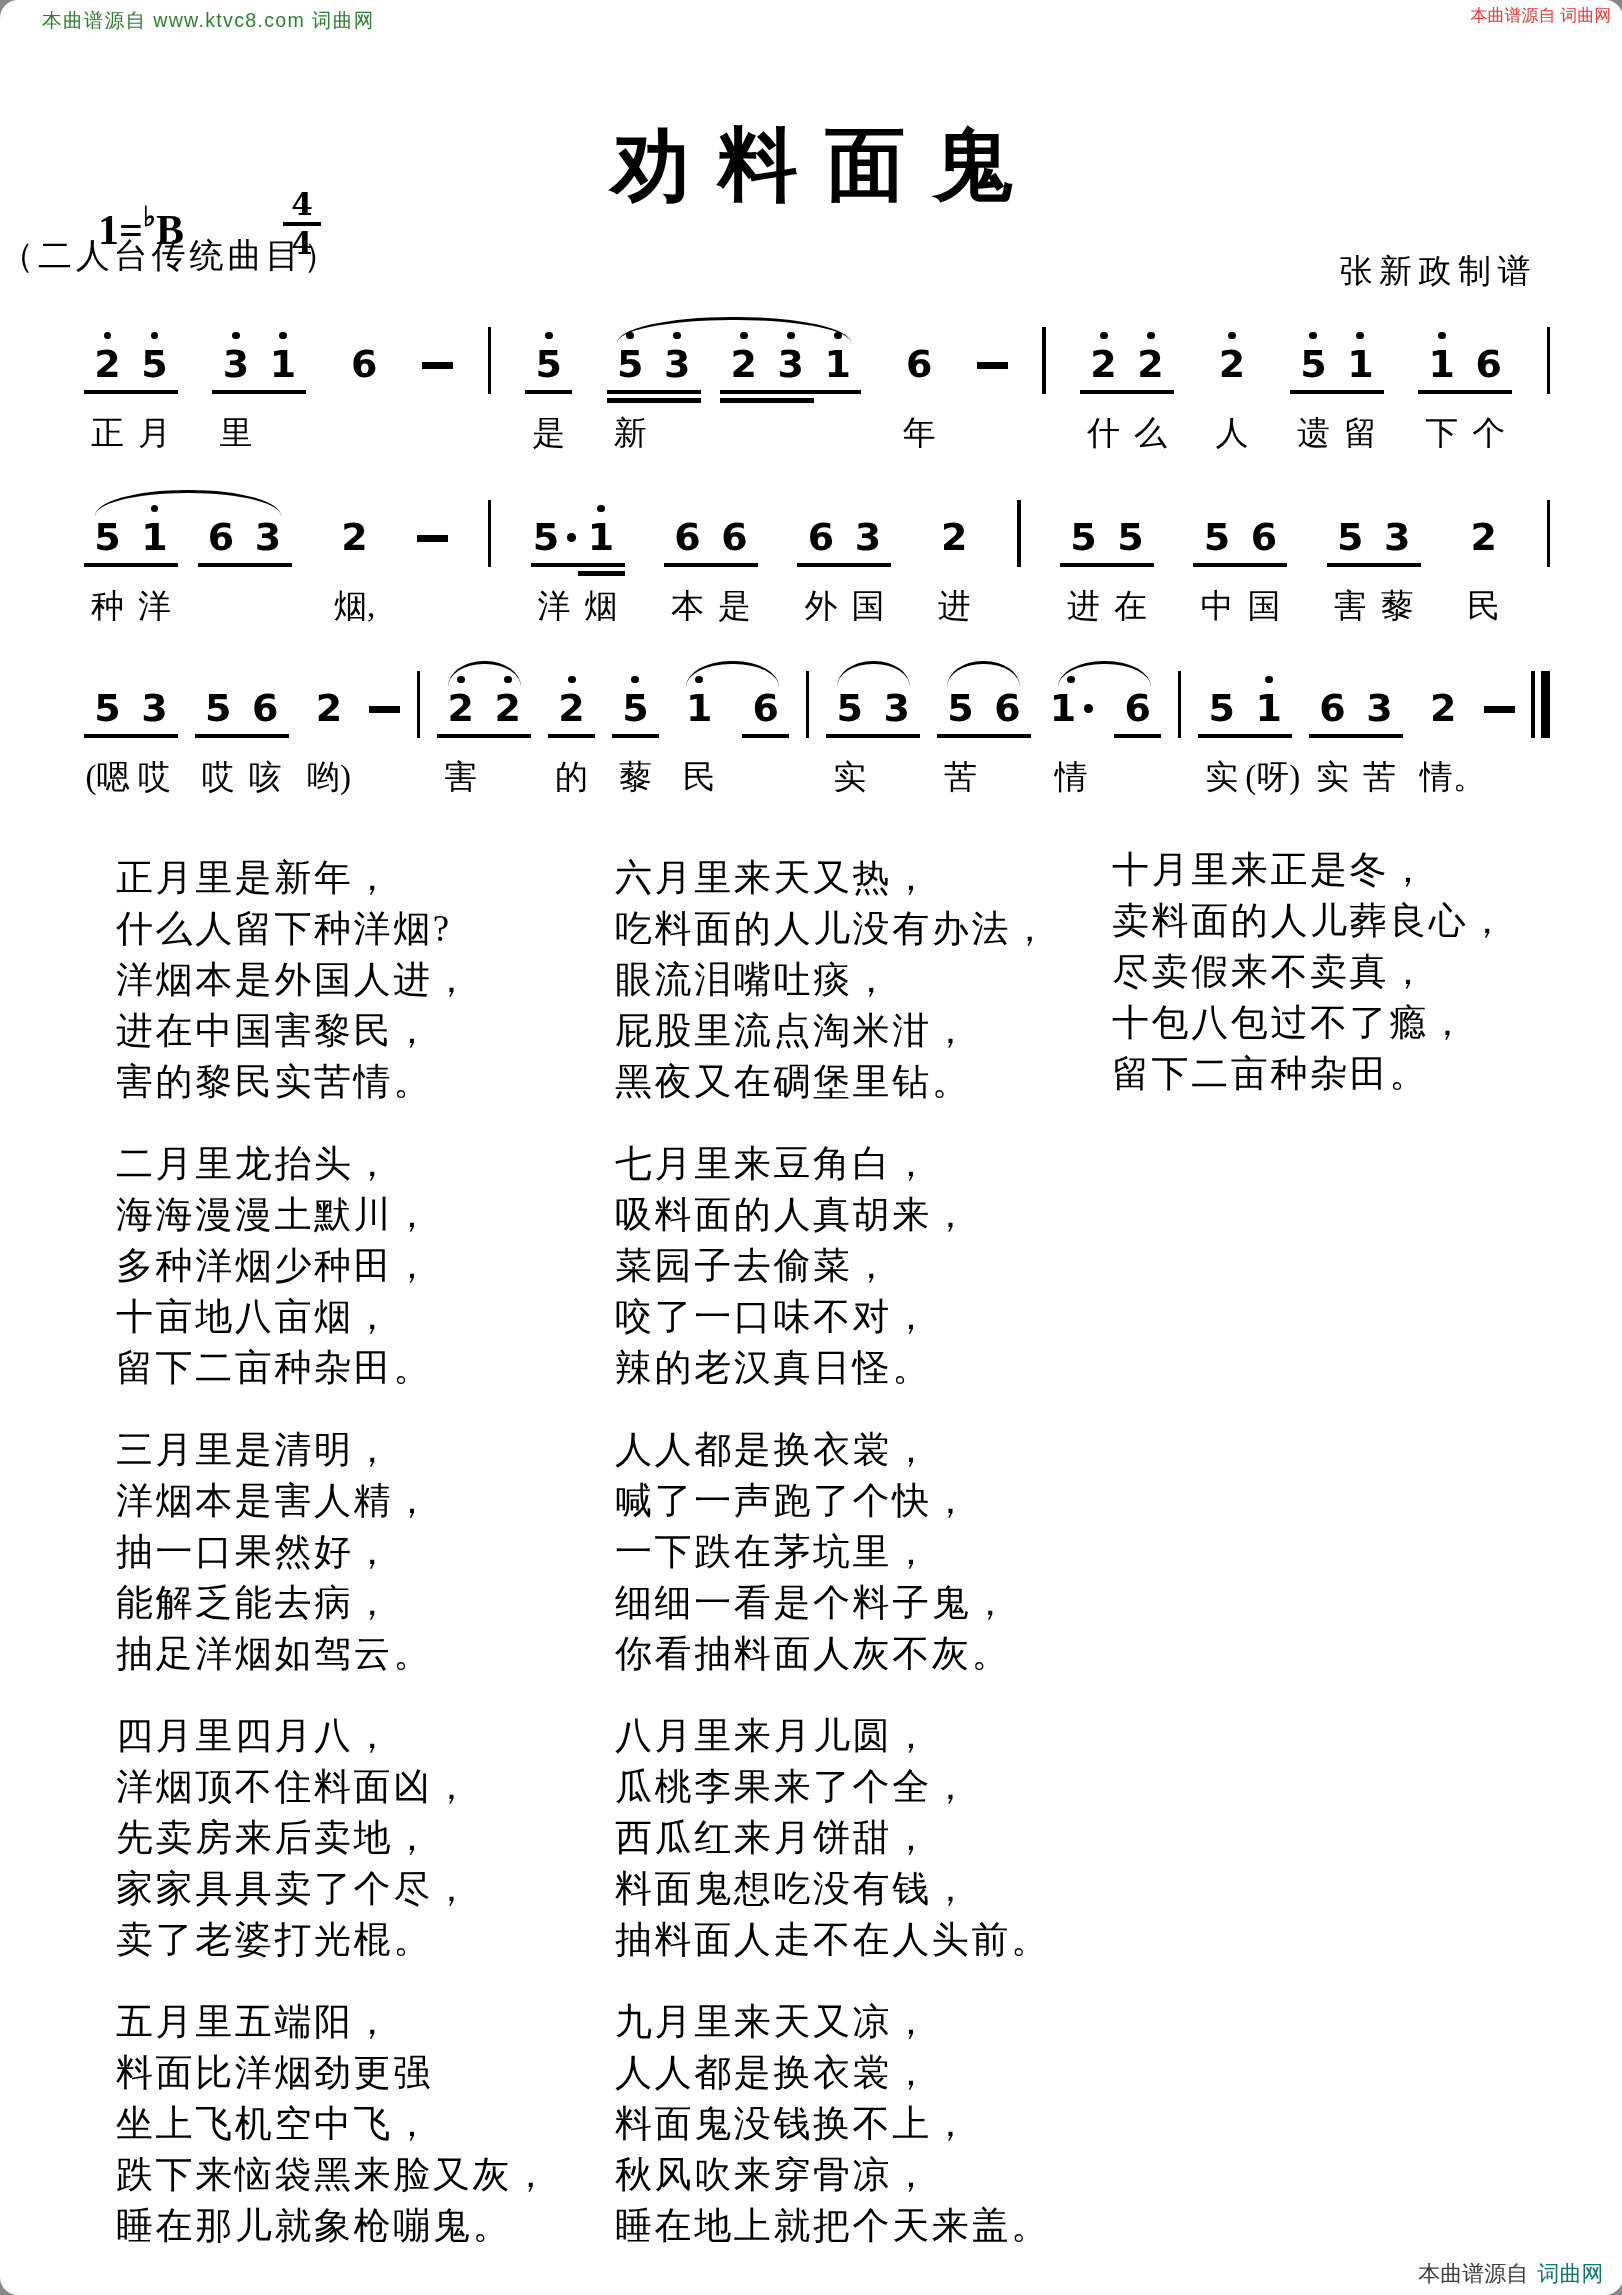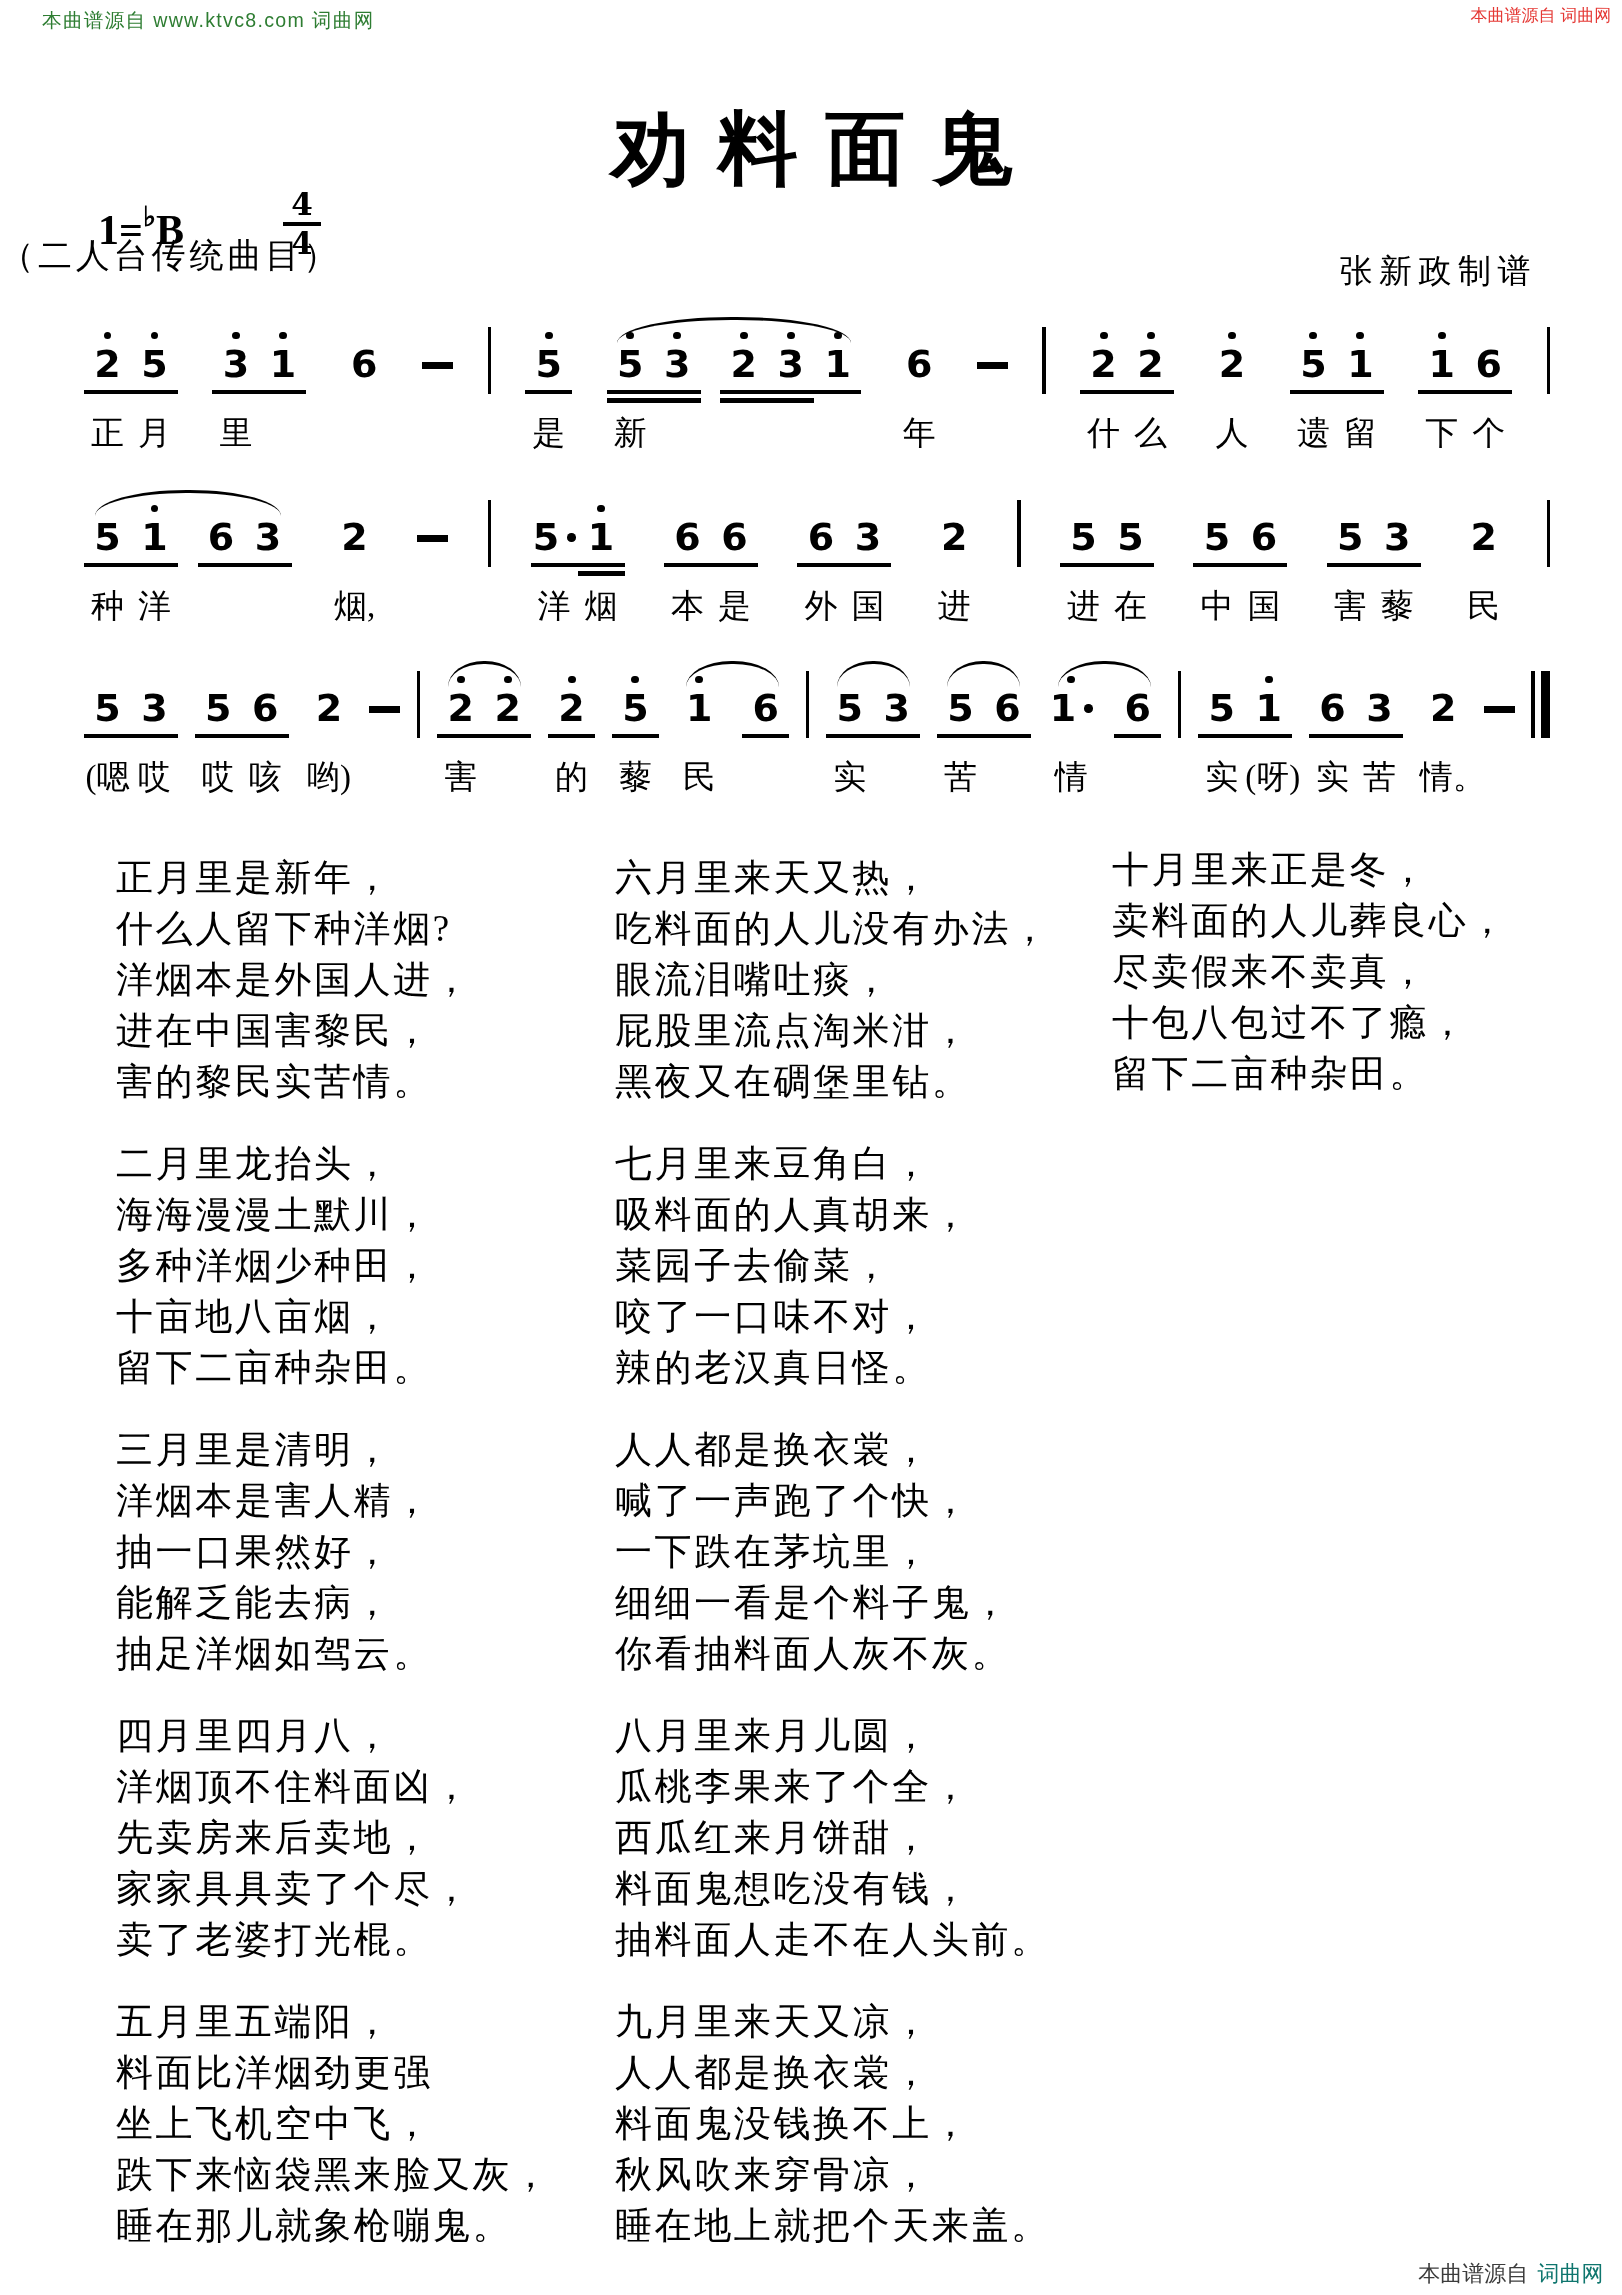--- a/index.html
+++ b/index.html
@@ -1,27 +1,27 @@
 <!DOCTYPE html>
 <html style="font-size:10.5px"><head>
 <meta charset="utf-8">
 <style>
   html,body{margin:0;padding:0;background:#888;}
   .page{position:relative;width:1623px;height:2295px;background:#ffffff;
-        font-family:"Liberation Serif",serif;color:#000;overflow:hidden;margin:0 auto;}
+        font-family:"Liberation Serif",serif;color:#000;overflow:hidden;margin:0 auto;border-radius:18px;}
   
   .wm-top{position:absolute;left:42px;top:6.5px;font-size:19.6px;color:#2e7d32;
           font-family:"Liberation Sans",sans-serif;letter-spacing:1.3px;}
   .wm-top-right{position:absolute;right:11.8px;top:3.9px;font-size:17px;color:#e53935;
           font-family:"Liberation Sans",sans-serif;}
   .wm-bottom{position:absolute;right:19.6px;top:2259px;font-size:22px;color:#3c3c3c;
           font-family:"Liberation Sans",sans-serif;}
   .wm-bottom .site{color:#0f766e;text-decoration:none;margin-left:9.2px;cursor:pointer;}
   
-  .title{position:absolute;top:96px;left:0;right:0;margin:0;text-align:center;
+  .title{position:absolute;top:96px;left:0;right:0;margin:16px;text-align:center;
          font-size:80px;font-weight:bold;letter-spacing:27.5px;text-indent:27.5px;}
   .keysig{position:absolute;left:98px;top:200px;font-size:42px;font-weight:bold;
           font-family:Liberation Serif, serif;}
   .keysig .flat{font-size:27.5px;vertical-align:18.3px;font-weight:bold;}
   .meter{position:absolute;left:283px;top:188px;width:38px;text-align:center;
          font-family:"DejaVu Serif",serif;font-weight:bold;}
   .meter .mnum,.meter .mden{font-size:31px;line-height:33px;}
   .fracline{height:3.9px;background:#000;margin:1.3px 0;}
   .subtitle{position:absolute;top:233px;left:0;right:0;text-align:left;
             font-size:34px;letter-spacing:3.9px;}

